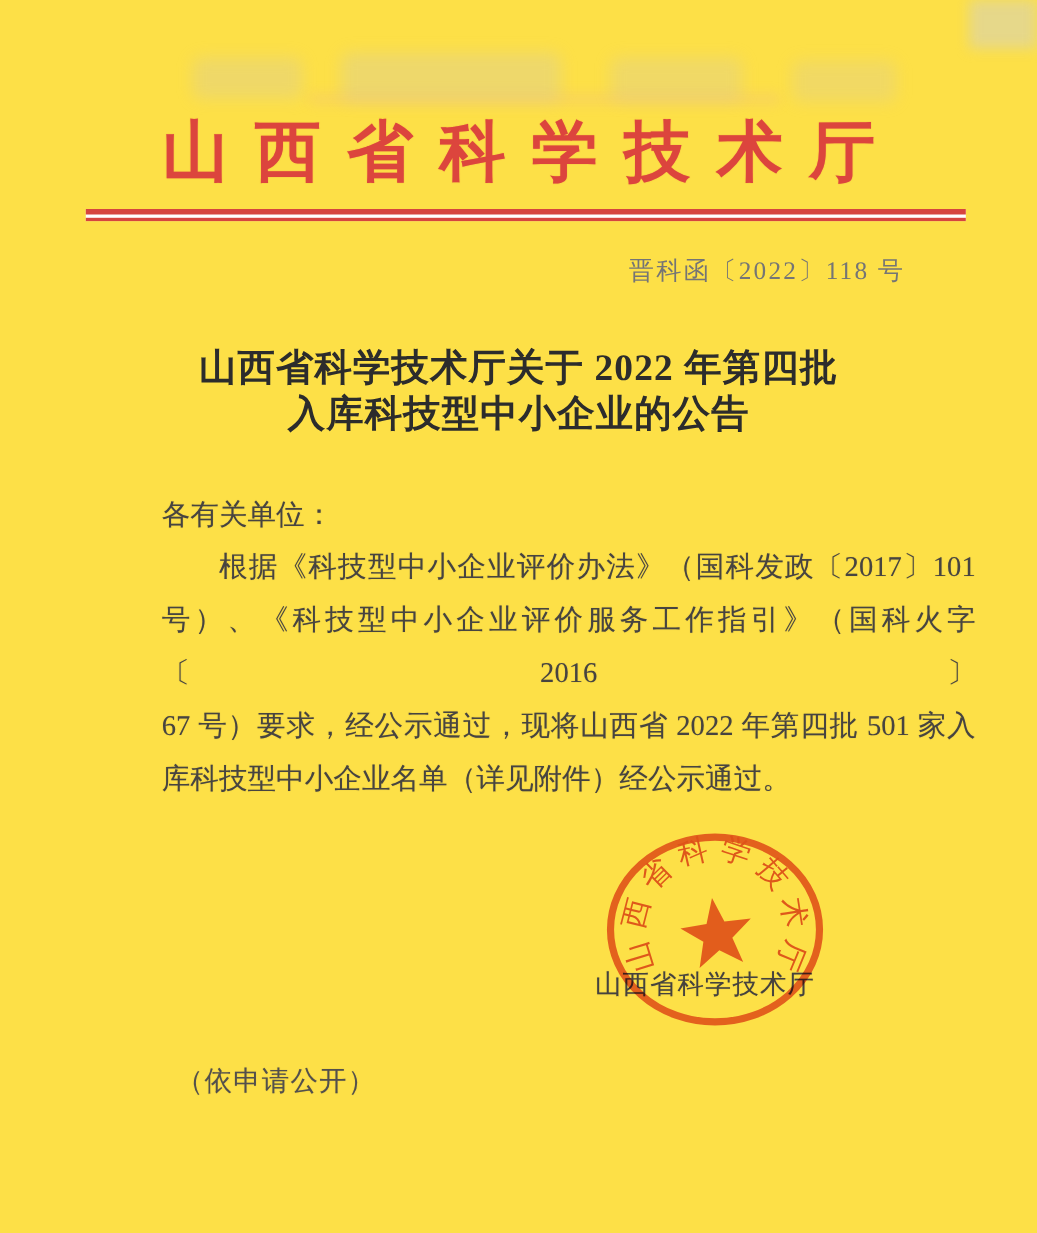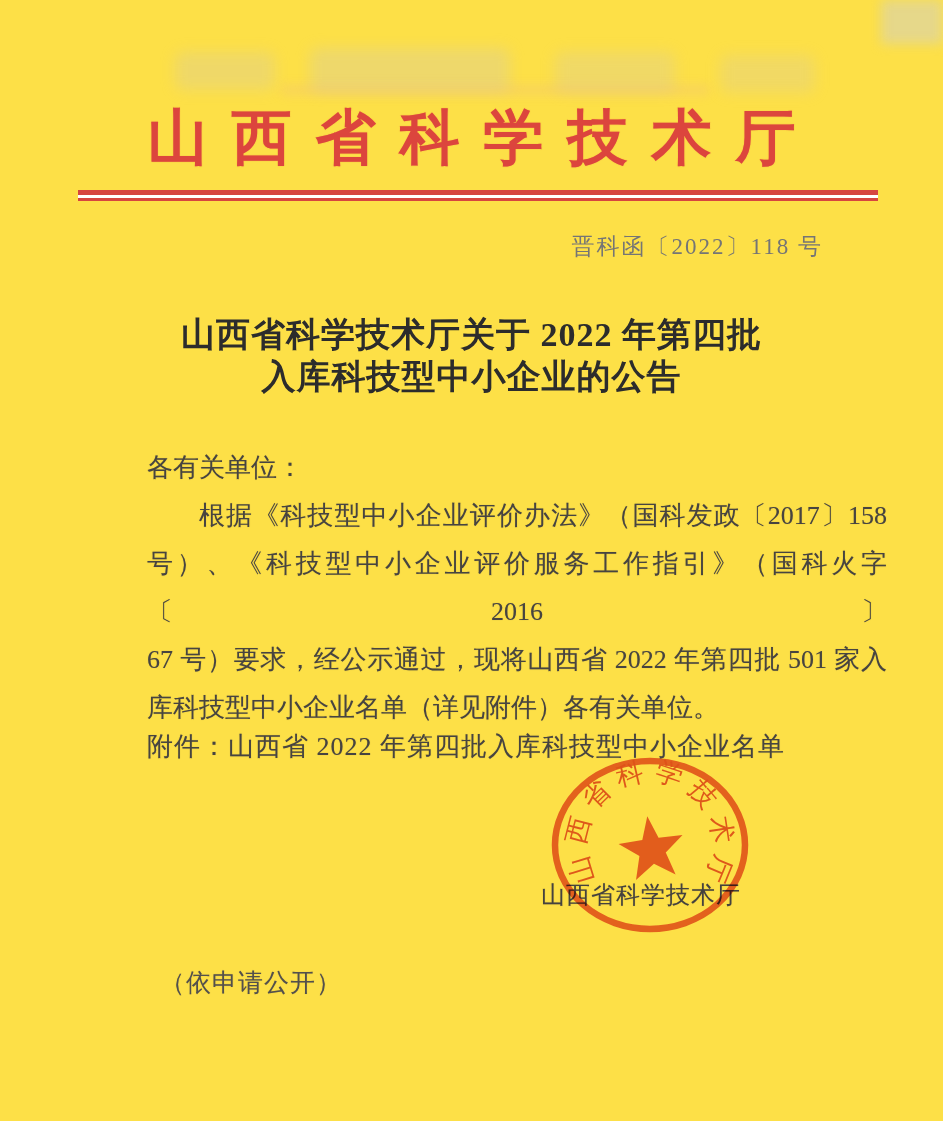--- a/index.html
+++ b/index.html
@@ -96,27 +96,26 @@
 
   <div class="doc-number">晋科函〔2022〕118 号</div>
 
   <div class="doc-title">
     <div>山西省科学技术厅关于 2022 年第四批</div>
     <div>入库科技型中小企业的公告</div>
   </div>
 
   <div class="body-text">
     <div class="line">各有关单位：</div>
-    <div class="line justify indent">根据《科技型中小企业评价办法》（国科发政〔2017〕158</div>
+    <div class="line justify indent">根据《科技型中小企业评价办法》（国科发政〔2017〕101</div>
     <div class="line justify">号）、《科技型中小企业评价服务工作指引》（国科火字〔2016〕</div>
     <div class="line justify">67 号）要求，经公示通过，现将山西省 2022 年第四批 501 家入</div>
-    <div class="line">库科技型中小企业名单（详见附件）各有关单位。</div>
+    <div class="line">库科技型中小企业名单（详见附件）经公示通过。</div>
   </div>
 
-  <div class="attachment-line">附件：山西省 2022 年第四批入库科技型中小企业名单</div>
 
   <div class="signature-agency">山西省科学技术厅</div>
 
 
   <svg class="official-seal" viewBox="525 735 260 230" xmlns="http://www.w3.org/2000/svg">
     <ellipse cx="650" cy="845" rx="95" ry="84" fill="none" stroke="#e0544b" stroke-width="6.5" opacity="0.92"></ellipse>
     <polygon points="652,816 660.2,838.7 684.3,839.5 665.3,854.3 672,877.5 652,864 632,877.5 638.7,854.3 619.7,839.5 643.8,838.7" fill="#e0544b" opacity="0.95" transform="rotate(-8 652 850)"></polygon>
     <defs>
       <path id="sealArc" d="M 605,890 A 64,64 0 1 1 695,890" fill="none"></path>
     </defs>

